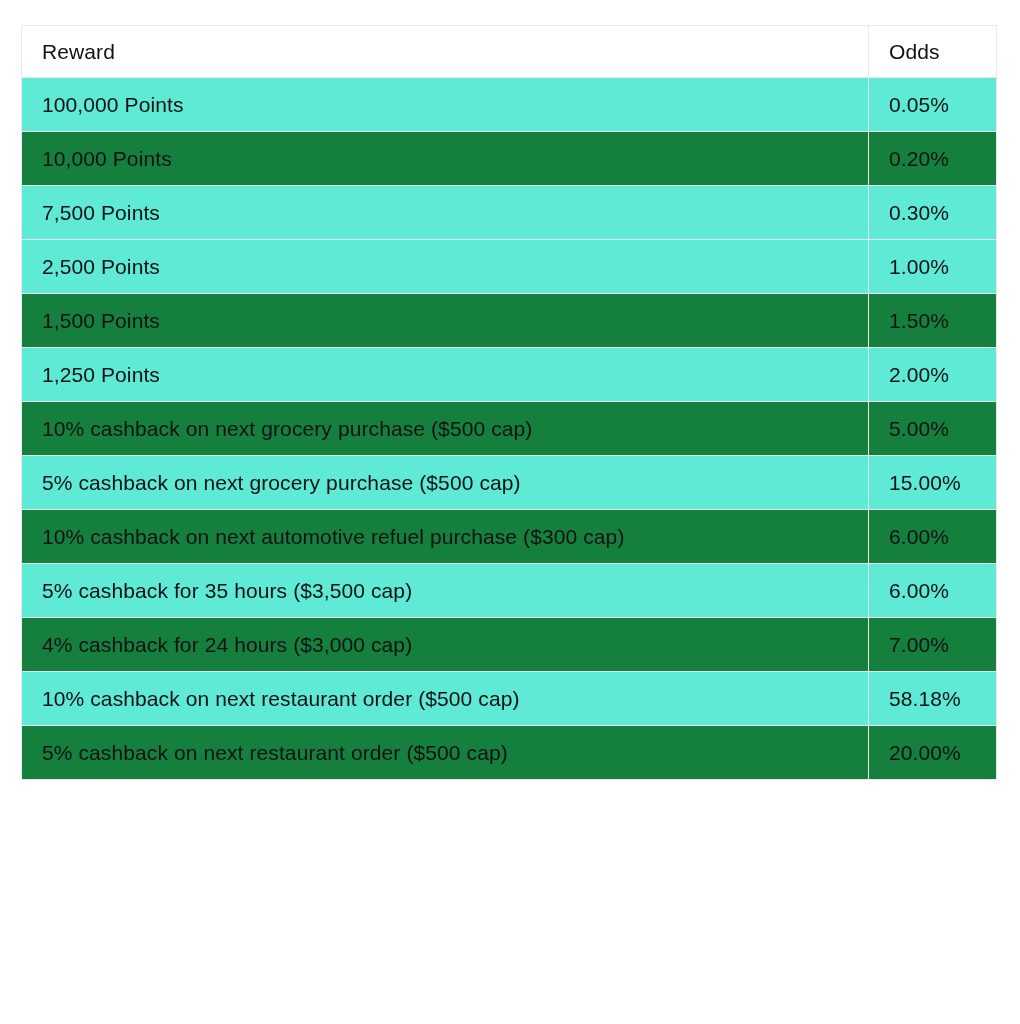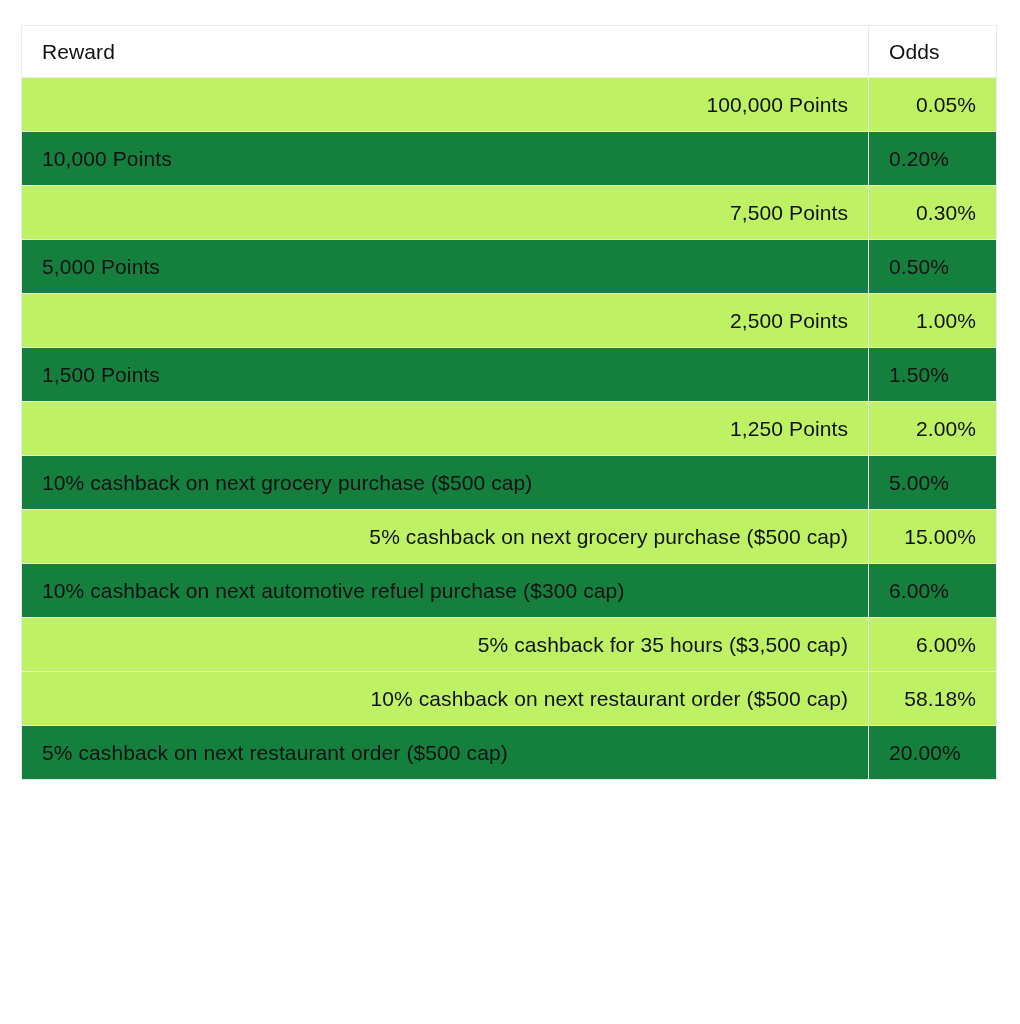--- a/index.html
+++ b/index.html
@@ -55,22 +55,21 @@
     box-sizing: border-box;
   }
 
   table.odds-table thead th {
     background: #ffffff;
     height: 52px;
     font-weight: 400;
   }
 
   table.odds-table tbody tr.stripe td {
-    background: #bef264;
-    text-align: right;
+    background: #5eead4;
   }
 
   table.odds-table tbody tr.plain td {
     background: #15803d;
   }
 </style>
 </head>
 <body>
 
 <div class="page">
@@ -92,24 +91,20 @@
             <td>0.05%</td>
           </tr>
           <tr class="plain">
             <td>10,000 Points</td>
             <td>0.20%</td>
           </tr>
           <tr class="stripe">
             <td>7,500 Points</td>
             <td>0.30%</td>
           </tr>
-          <tr class="plain">
-            <td>5,000 Points</td>
-            <td>0.50%</td>
-          </tr>
           <tr class="stripe">
             <td>2,500 Points</td>
             <td>1.00%</td>
           </tr>
           <tr class="plain">
             <td>1,500 Points</td>
             <td>1.50%</td>
           </tr>
           <tr class="stripe">
             <td>1,250 Points</td>
@@ -124,20 +119,24 @@
             <td>15.00%</td>
           </tr>
           <tr class="plain">
             <td>10% cashback on next automotive refuel purchase ($300 cap)</td>
             <td>6.00%</td>
           </tr>
           <tr class="stripe">
             <td>5% cashback for 35 hours ($3,500 cap)</td>
             <td>6.00%</td>
           </tr>
+          <tr class="plain">
+            <td>4% cashback for 24 hours ($3,000 cap)</td>
+            <td>7.00%</td>
+          </tr>
           <tr class="stripe">
             <td>10% cashback on next restaurant order ($500 cap)</td>
             <td>58.18%</td>
           </tr>
           <tr class="plain">
             <td>5% cashback on next restaurant order ($500 cap)</td>
             <td>20.00%</td>
           </tr>
         </tbody>
     </table>

